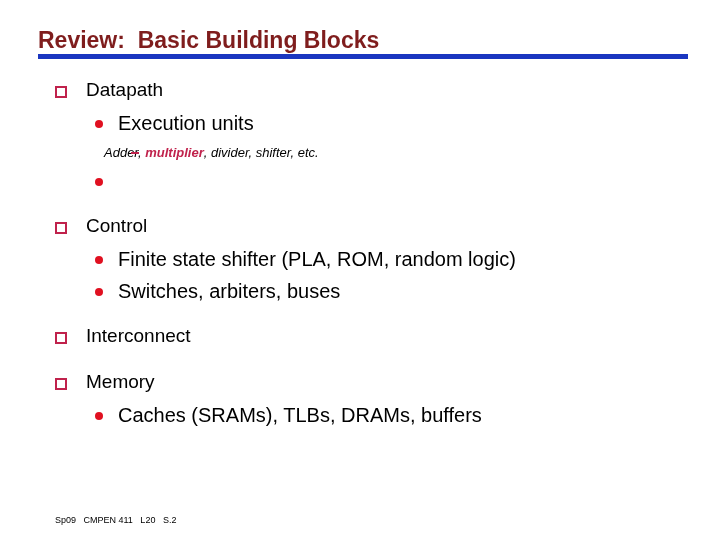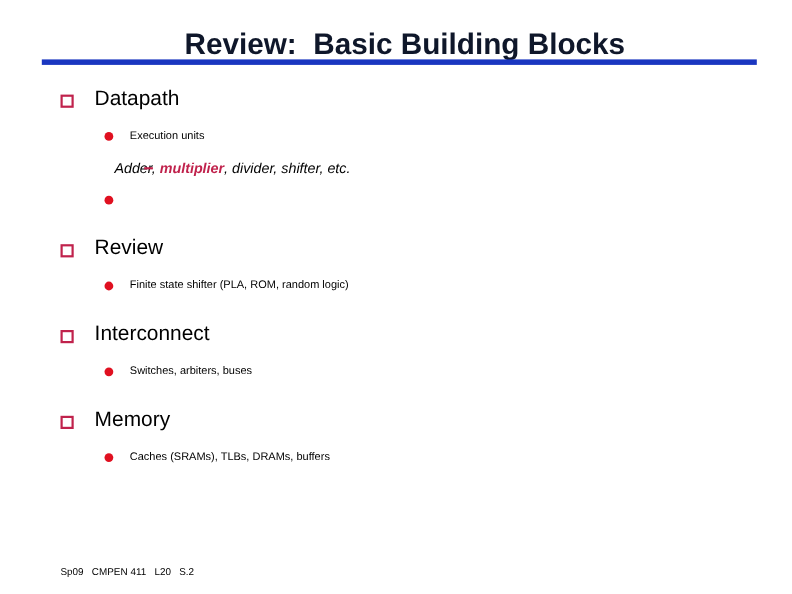--- a/index.html
+++ b/index.html
@@ -25,27 +25,26 @@
   }
 
   
   .title-block {
     position: absolute;
     left: 38px;
     top: 26px;
     width: 660px;
   }
   .slide-title {
-    font-size: 27px;
+    font-size: 23px;
     font-weight: bold;
-    color: #0f172a;
+    color: #7f1d1d;
     letter-spacing: 0px;
     line-height: 28px;
     white-space: pre;
-    text-align: center;
   }
   .title-rule {
     position: absolute;
     left: 38px;
     top: 54px;
     width: 650px;
     height: 5px;
     background: #1a36c0;
   }
 
@@ -77,21 +76,21 @@
     width: 8px;
     height: 8px;
     border: 2px solid #c0224c;
     background: #ffffff;
     box-sizing: content-box;
   }
 
   
   .lvl2 {
     padding-left: 118px;
-    font-size: 10px;
+    font-size: 20px;
     line-height: 21px;
     color: #000000;
     min-height: 21px;
   }
   .lvl2 .bullet-dot {
     position: absolute;
     left: 95px;
     top: 7px;
     width: 8px;
     height: 8px;
@@ -167,38 +166,38 @@
       <span>Adder, </span><span class="hl">multiplier</span><span>, divider, shifter, etc.</span>
     </div>
 
     <div class="row lvl2 sp-lvl3">
       <span class="bullet-dot"></span>
     </div>
 
 
     <div class="row lvl1 sp-lvl1">
       <span class="bullet-sq"></span>
-      <span>Review</span>
+      <span>Control</span>
     </div>
 
     <div class="row lvl2 sp-lvl2">
       <span class="bullet-dot"></span>
       <span>Finite state shifter (PLA, ROM, random logic)</span>
     </div>
 
+    <div class="row lvl2 sp-lvl2">
+      <span class="bullet-dot"></span>
+      <span>Switches, arbiters, buses</span>
+    </div>
+
     <div class="row lvl1 sp-lvl1">
       <span class="bullet-sq"></span>
       <span>Interconnect</span>
     </div>
 
-    <div class="row lvl2 sp-lvl2">
-      <span class="bullet-dot"></span>
-      <span>Switches, arbiters, buses</span>
-    </div>
-
     <div class="row lvl1 sp-lvl1">
       <span class="bullet-sq"></span>
       <span>Memory</span>
     </div>
 
     <div class="row lvl2 sp-lvl2">
       <span class="bullet-dot"></span>
       <span>Caches (SRAMs), TLBs, DRAMs, buffers</span>
     </div>
 

